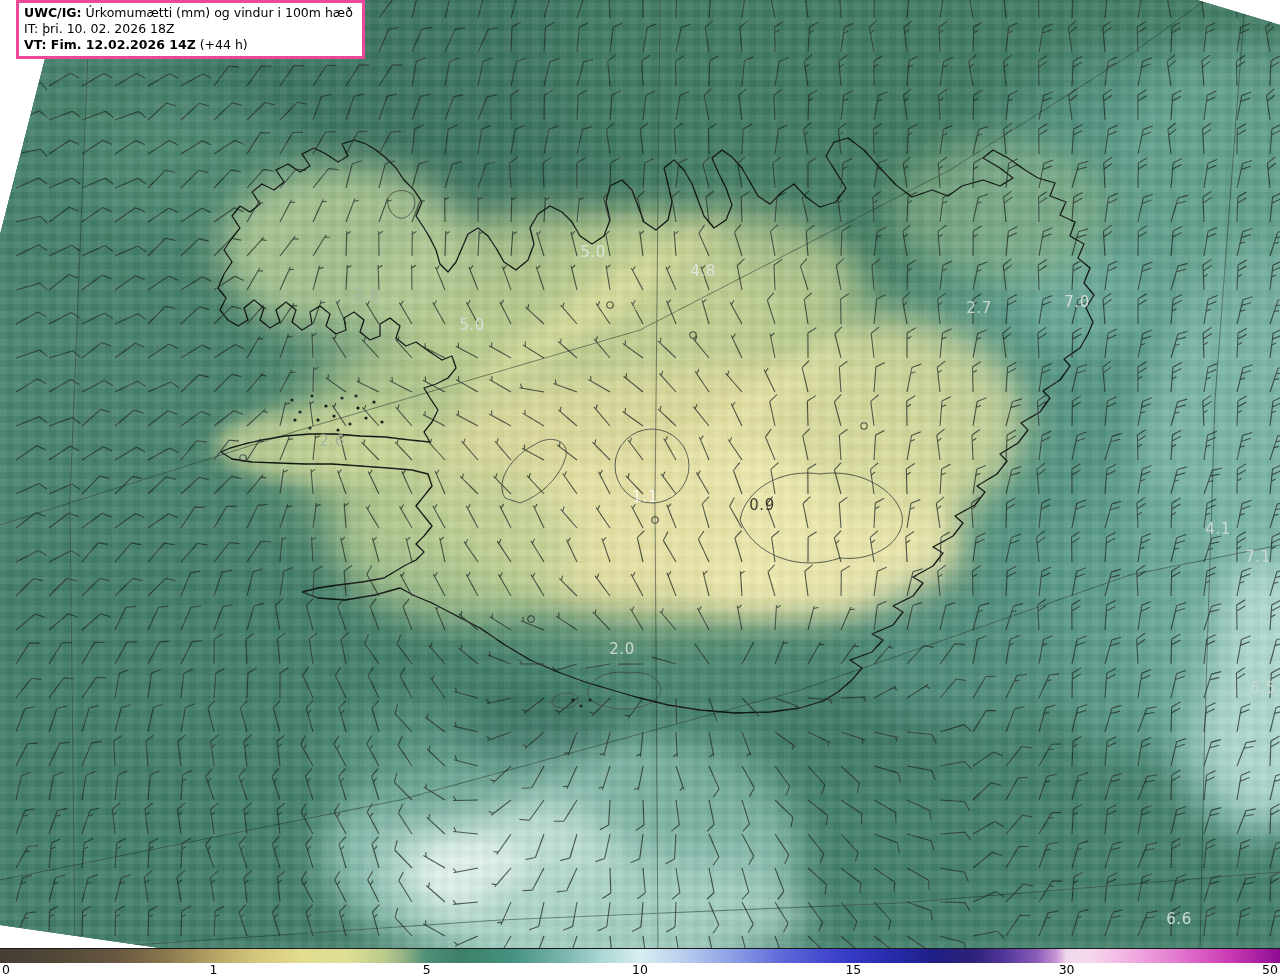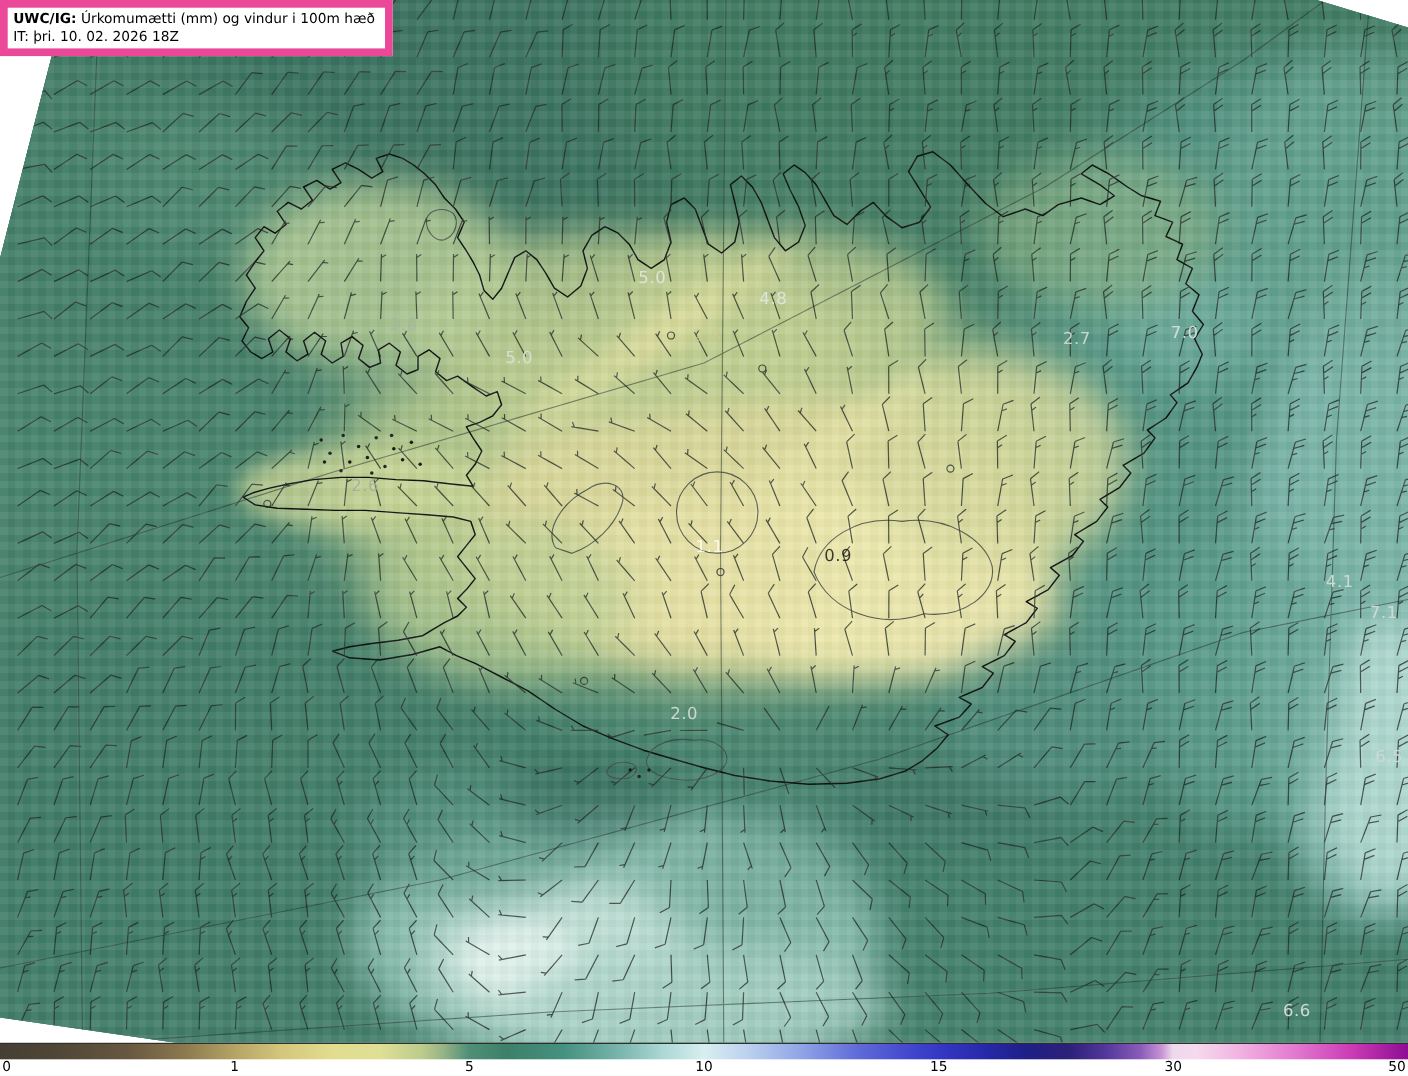--- a/index.html
+++ b/index.html
@@ -9,21 +9,21 @@
        clip-path:polygon(60px 0,1197px 0,1280px 25px,1280px 948px,160px 948px,0 925px,0 235px);
        background:#498570;padding-left:33px;}
   #field-svg{position:absolute;left:0;top:0;}
   #checker{position:absolute;left:0;top:0;width:1280px;height:948px;pointer-events:none;
        background-image:
          repeating-linear-gradient(0deg, rgba(255,255,255,.05) 0 7px, rgba(0,0,0,0.02) 7px 14px),
          repeating-linear-gradient(90deg, rgba(255,255,255,.04) 0 7px, rgba(0,0,0,0.02) 7px 14px);}
   #labels{position:absolute;left:0;top:0;width:1280px;height:948px;pointer-events:none;}
   .clabel{position:absolute;transform:translate(-50%,-50%);font-size:15px;letter-spacing:.5px;
        white-space:nowrap;}
-  #titlebox{position:absolute;left:0;top:0;background:#ffffff;border:7px solid #ec4899;
+  #titlebox{position:absolute;left:16px;top:0;background:#ffffff;border:3px solid #ec4899;
        padding:2px 9px 3px 5px;font-size:12.5px;line-height:1.28;color:#000;z-index:10;}
   #titlebox .b{font-weight:bold;}
   #colorbar{position:absolute;left:0;top:948px;width:1280px;height:15px;border-top:1px solid #1a1a1a;
        box-sizing:border-box;}
   #cbticks{position:absolute;left:0;top:962px;width:1280px;height:16px;font-size:12.5px;color:#000;}
   .cbtick{position:absolute;top:0;transform:translateX(-50%);}
   .cbtick.first{transform:none;}
   .cbtick.last{transform:translateX(-100%);}
 </style>
 </head>
@@ -150,20 +150,21 @@
       <div class="clabel" style="left: 1258px; top: 557px; color: rgb(210, 220, 214); opacity: 0.95;">7.1</div>
       <div class="clabel" style="left: 1263px; top: 688px; color: rgb(207, 218, 212); opacity: 0.95;">6.5</div>
       <div class="clabel" style="left: 622px; top: 649px; color: rgb(216, 224, 210); opacity: 0.9;">2.0</div>
       <div class="clabel" style="left: 1179px; top: 919px; color: rgb(213, 224, 218); opacity: 0.95;">6.6</div>
     </div>
 </div>
 
 <div id="titlebox">
   <div><span class="b">UWC/IG:</span><span> Úrkomumætti (mm) og vindur i 100m hæð</span></div>
   <div>IT: þri. 10. 02. 2026 18Z</div>
+  <div><span class="b">VT: Fim. 12.02.2026 14Z</span><span> (+44 h)</span></div>
 </div>
 
 <div id="colorbar" style="background: linear-gradient(to right, rgb(69, 62, 51) 0%, rgb(79, 70, 54) 4%, rgb(103, 87, 64) 9%, rgb(138, 120, 78) 13%, rgb(181, 164, 101) 16.7%, rgb(212, 198, 124) 20%, rgb(226, 220, 142) 23.5%, rgb(223, 223, 149) 27%, rgb(188, 203, 140) 30%, rgb(149, 179, 133) 31.5%, rgb(79, 143, 119) 33.3%, rgb(61, 128, 105) 36%, rgb(69, 145, 127) 40%, rgb(121, 181, 173) 44%, rgb(171, 215, 212) 47%, rgb(216, 238, 240) 50%, rgb(189, 210, 238) 53%, rgb(143, 163, 230) 57%, rgb(95, 106, 216) 61%, rgb(67, 72, 206) 64.5%, rgb(52, 56, 196) 66.7%, rgb(38, 41, 168) 70%, rgb(31, 31, 134) 73%, rgb(45, 33, 120) 76%, rgb(82, 55, 155) 78.5%, rgb(138, 92, 184) 81%, rgb(199, 147, 212) 82.5%, rgb(238, 217, 236) 83.3%, rgb(246, 217, 238) 85%, rgb(242, 179, 226) 88%, rgb(226, 121, 207) 92%, rgb(203, 59, 180) 96%, rgb(142, 13, 147) 100%);"></div>
 <div id="cbticks">
     <span class="cbtick first" style="left: 2px;">0</span>
     <span class="cbtick" style="left: 16.67%;">1</span>
     <span class="cbtick" style="left: 33.33%;">5</span>
     <span class="cbtick" style="left: 50%;">10</span>
     <span class="cbtick" style="left: 66.67%;">15</span>
     <span class="cbtick" style="left: 83.33%;">30</span>

